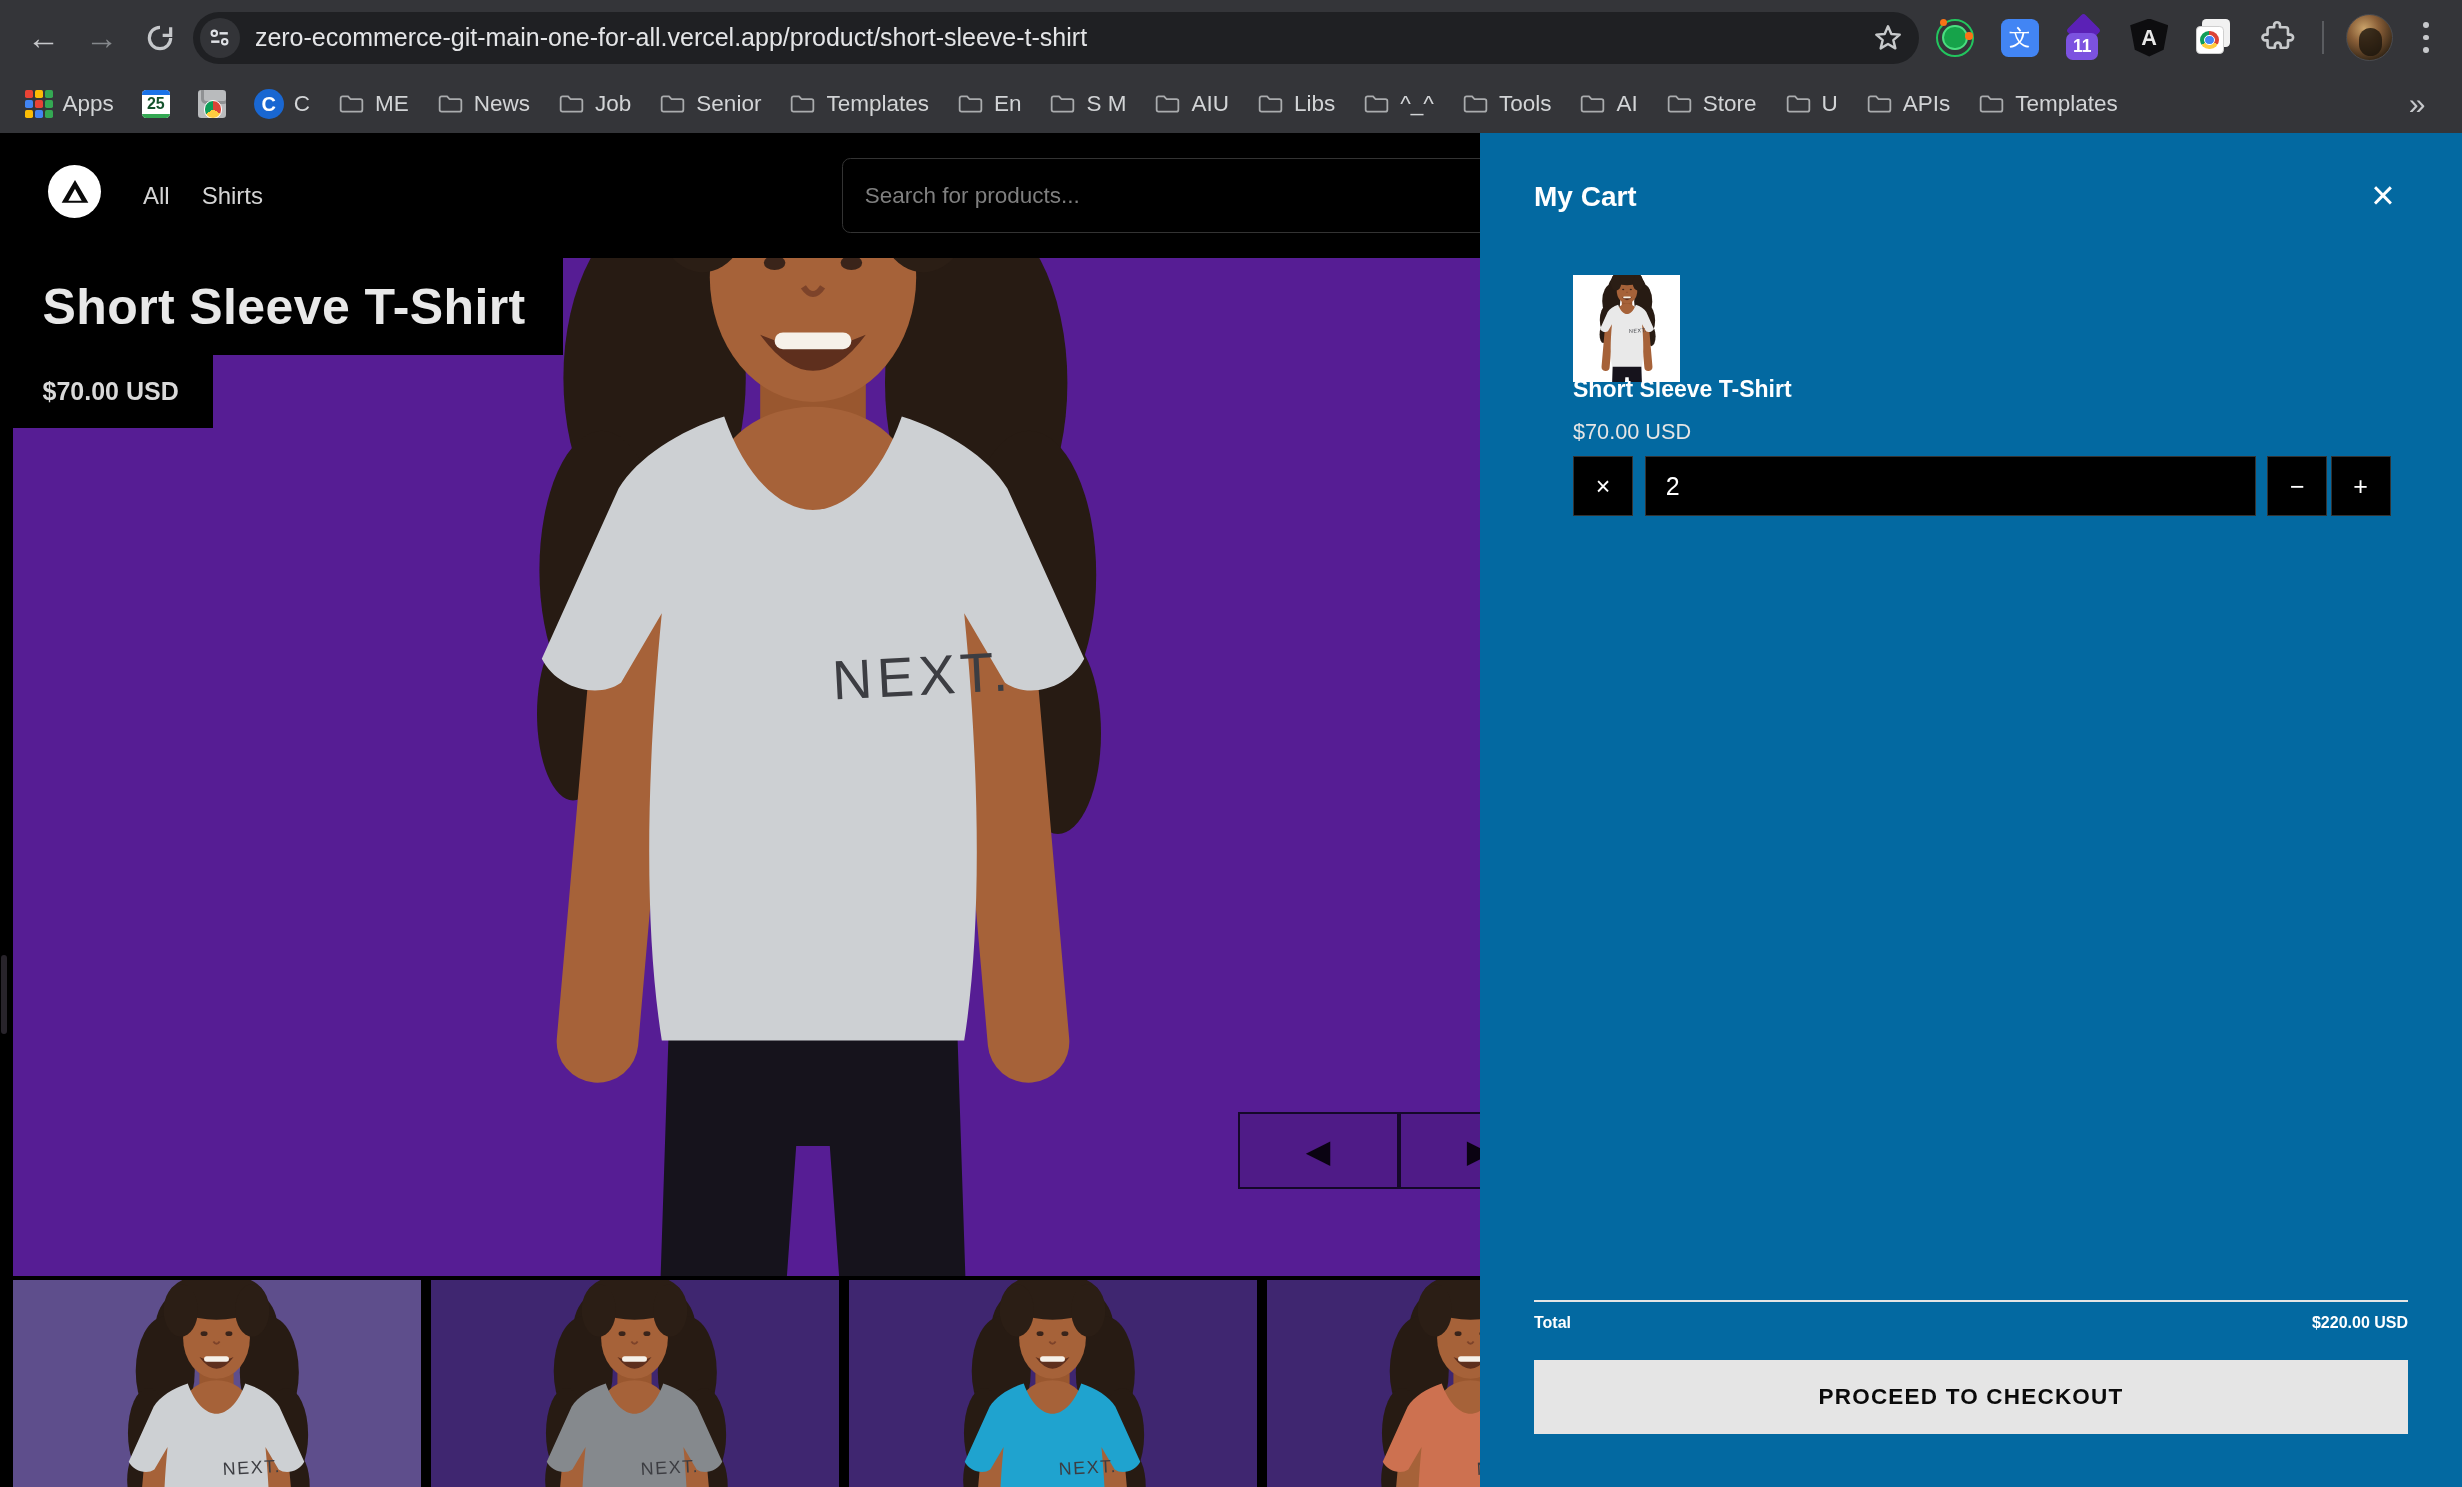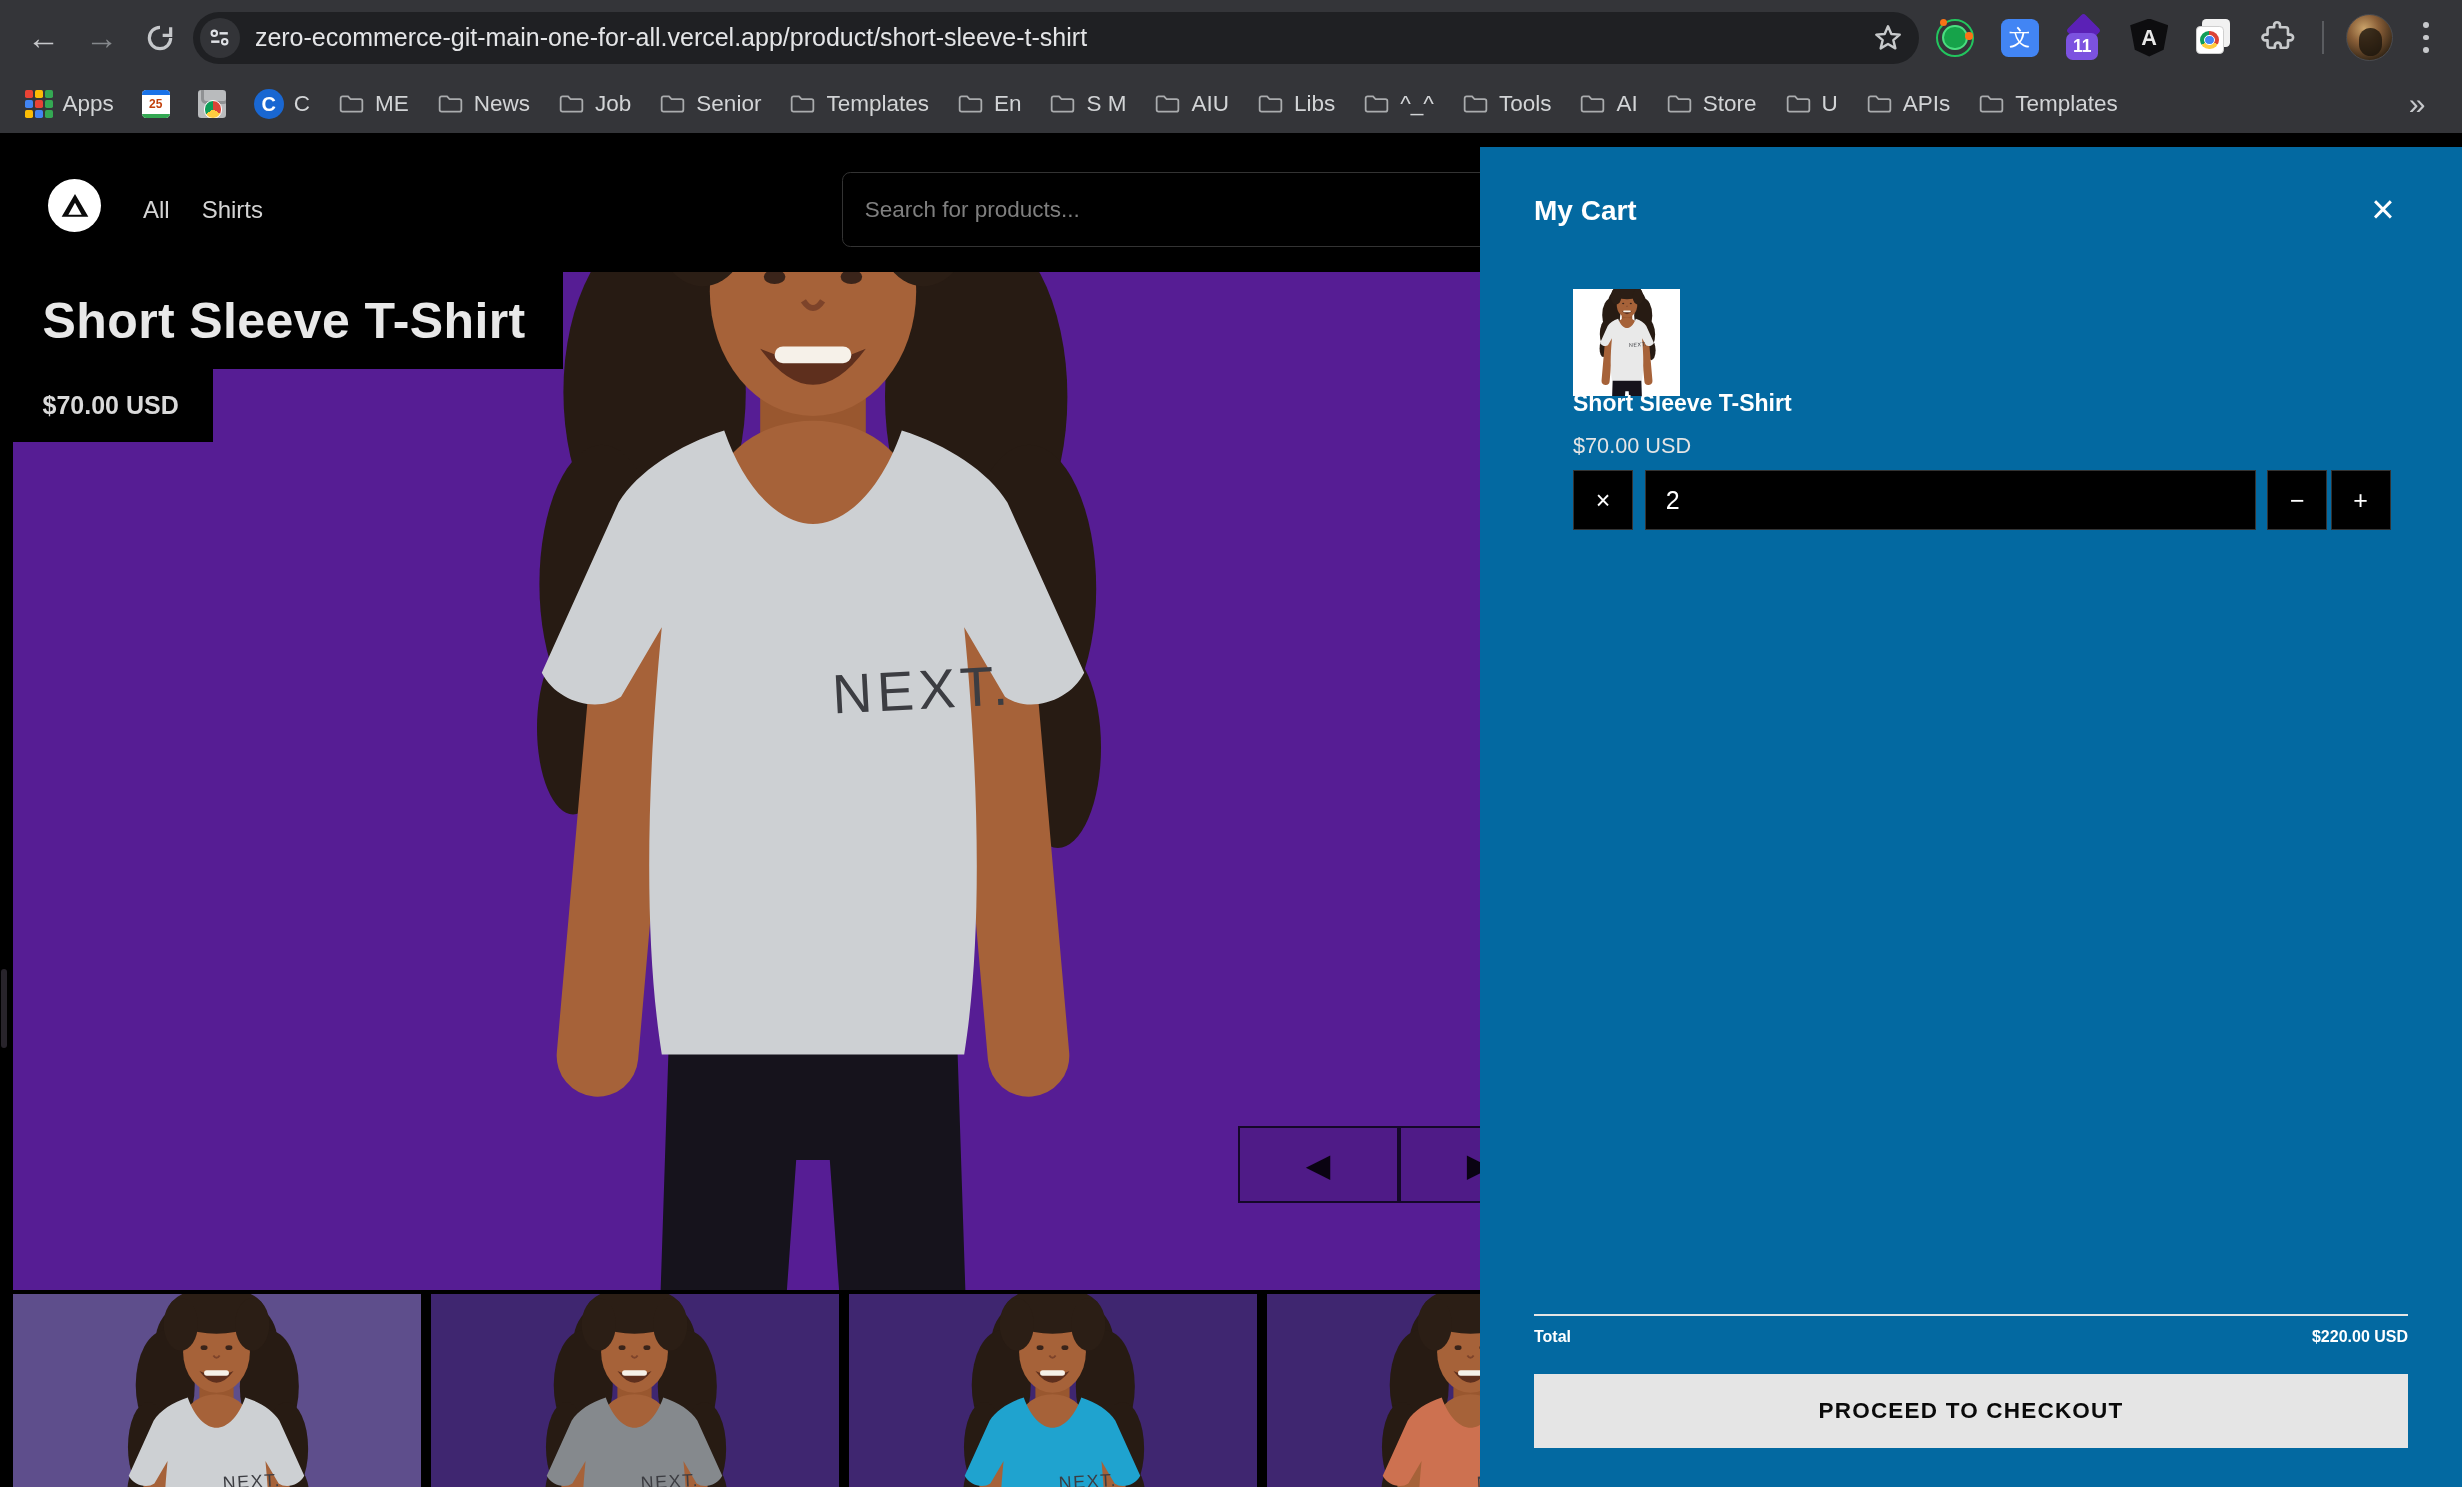--- a/index.html
+++ b/index.html
@@ -28,21 +28,21 @@
 
   .bookmarks { position:absolute; left:0; top:75px; width:2462px; height:58px; background:#343539;
     display:flex; align-items:center; padding:0 25px; }
   .bm-item { display:flex; align-items:center; gap:10px; color:#d2d4d6; font-size:22.5px; white-space:nowrap; flex:0 0 auto;}
   .bm-spacer { flex:1 1 auto; }
   .bm-overflow { color:#c6c8cb; font-size:30px; padding-right:11.7px; }
   .folder-ico { width:27px; height:21.7px; flex:0 0 auto; }
   .apps-grid { display:grid; grid-template-columns:repeat(3,7.5px); grid-template-rows:repeat(3,7.5px); gap:2.5px; }
   .apps-grid i { border-radius:1.7px; }
   .cal-ico { width:28px; height:28px; background:#fff; border-radius:4.2px; position:relative; overflow:hidden;
-    display:flex; align-items:center; justify-content:center; color:#c2410c; font-weight:bold; font-size:12px; }
+    display:flex; align-items:center; justify-content:center; color:#14532d; font-weight:bold; font-size:16px; }
   .cal-ico:before{content:"";position:absolute;left:0;top:0;right:0;height:5px;background:#1a73e8;}
   .cal-ico:after{content:"";position:absolute;left:0;bottom:0;right:0;height:4.2px;background:#34a853;}
   .bag-ico { width:28px; height:28px; position:relative; background:#b9bbbd; border-radius:3.3px; overflow:hidden;}
   .bag-ico:before{content:"";position:absolute;left:3.3px;top:-5px;width:21.7px;height:13.3px;border:3.3px solid #8f9193;border-radius:5px;}
   .bag-ico:after{content:"";position:absolute;left:5.8px;top:10px;width:16.7px;height:16.7px;border-radius:50%;
     background:conic-gradient(#db4437 0 33%,#ffcd40 0 66%,#0f9d58 0); border:1.7px solid #fff;}
   .c-ico { width:30px; height:30px; border-radius:50%; background:#1967d2; color:#fff; font-weight:bold; font-size:20px;
     display:flex; align-items:center; justify-content:center; }
 
   
@@ -61,21 +61,21 @@
   .angular span{ position:relative; color:#e8e8e8; font-weight:bold; font-size:21.7px; }
   .cwindows { width:40px; height:40px; position:relative; }
   .cwindows .p1{position:absolute;left:8.3px;top:1.7px;width:28px;height:28px;background:#f1f1f1;border-radius:4.2px;}
   .cwindows .p2{position:absolute;left:1.7px;top:8.3px;width:28px;height:28px;background:#fff;border-radius:4.2px;border:0.8px solid #cfcfcf;
     display:flex;align-items:center;justify-content:center;}
   .chrome-ball{width:18.3px;height:18.3px;border-radius:50%;background:conic-gradient(#db4437 0 33%,#ffcd40 0 66%,#0f9d58 0);
     display:flex;align-items:center;justify-content:center;}
   .chrome-ball:before{content:"";width:8.3px;height:8.3px;border-radius:50%;background:#4285f4;border:1.7px solid #fff;}
 
   
-  .page { position:absolute; left:0; top:147px; width:2462px; height:1212px; background:#000; }
+  .page { position:absolute; left:0; top:133px; width:2462px; height:1212px; background:#000; }
 
   .site-header { position:absolute; left:0; top:0; width:2462px; height:125px; }
   .logo-circle { position:absolute; left:48px; top:32px; width:53px; height:53px; border-radius:50%; background:#fff;
     display:flex; align-items:center; justify-content:center; }
   .nav-links { position:absolute; left:143px; top:0; height:125px; display:flex; align-items:center; gap:32px; }
   .nav-link { color:#d4d4d4; font-size:24px; }
   .search-box { position:absolute; left:842px; top:25px; width:766px; height:75px; background:#000;
     border:1.7px solid #333; border-radius:8.3px; display:flex; align-items:center; padding:0 21.7px; }
   .search-box input { background:transparent; border:none; outline:none; color:#cfcfcf; font-size:22.5px; width:100%;
     font-family:inherit; }

